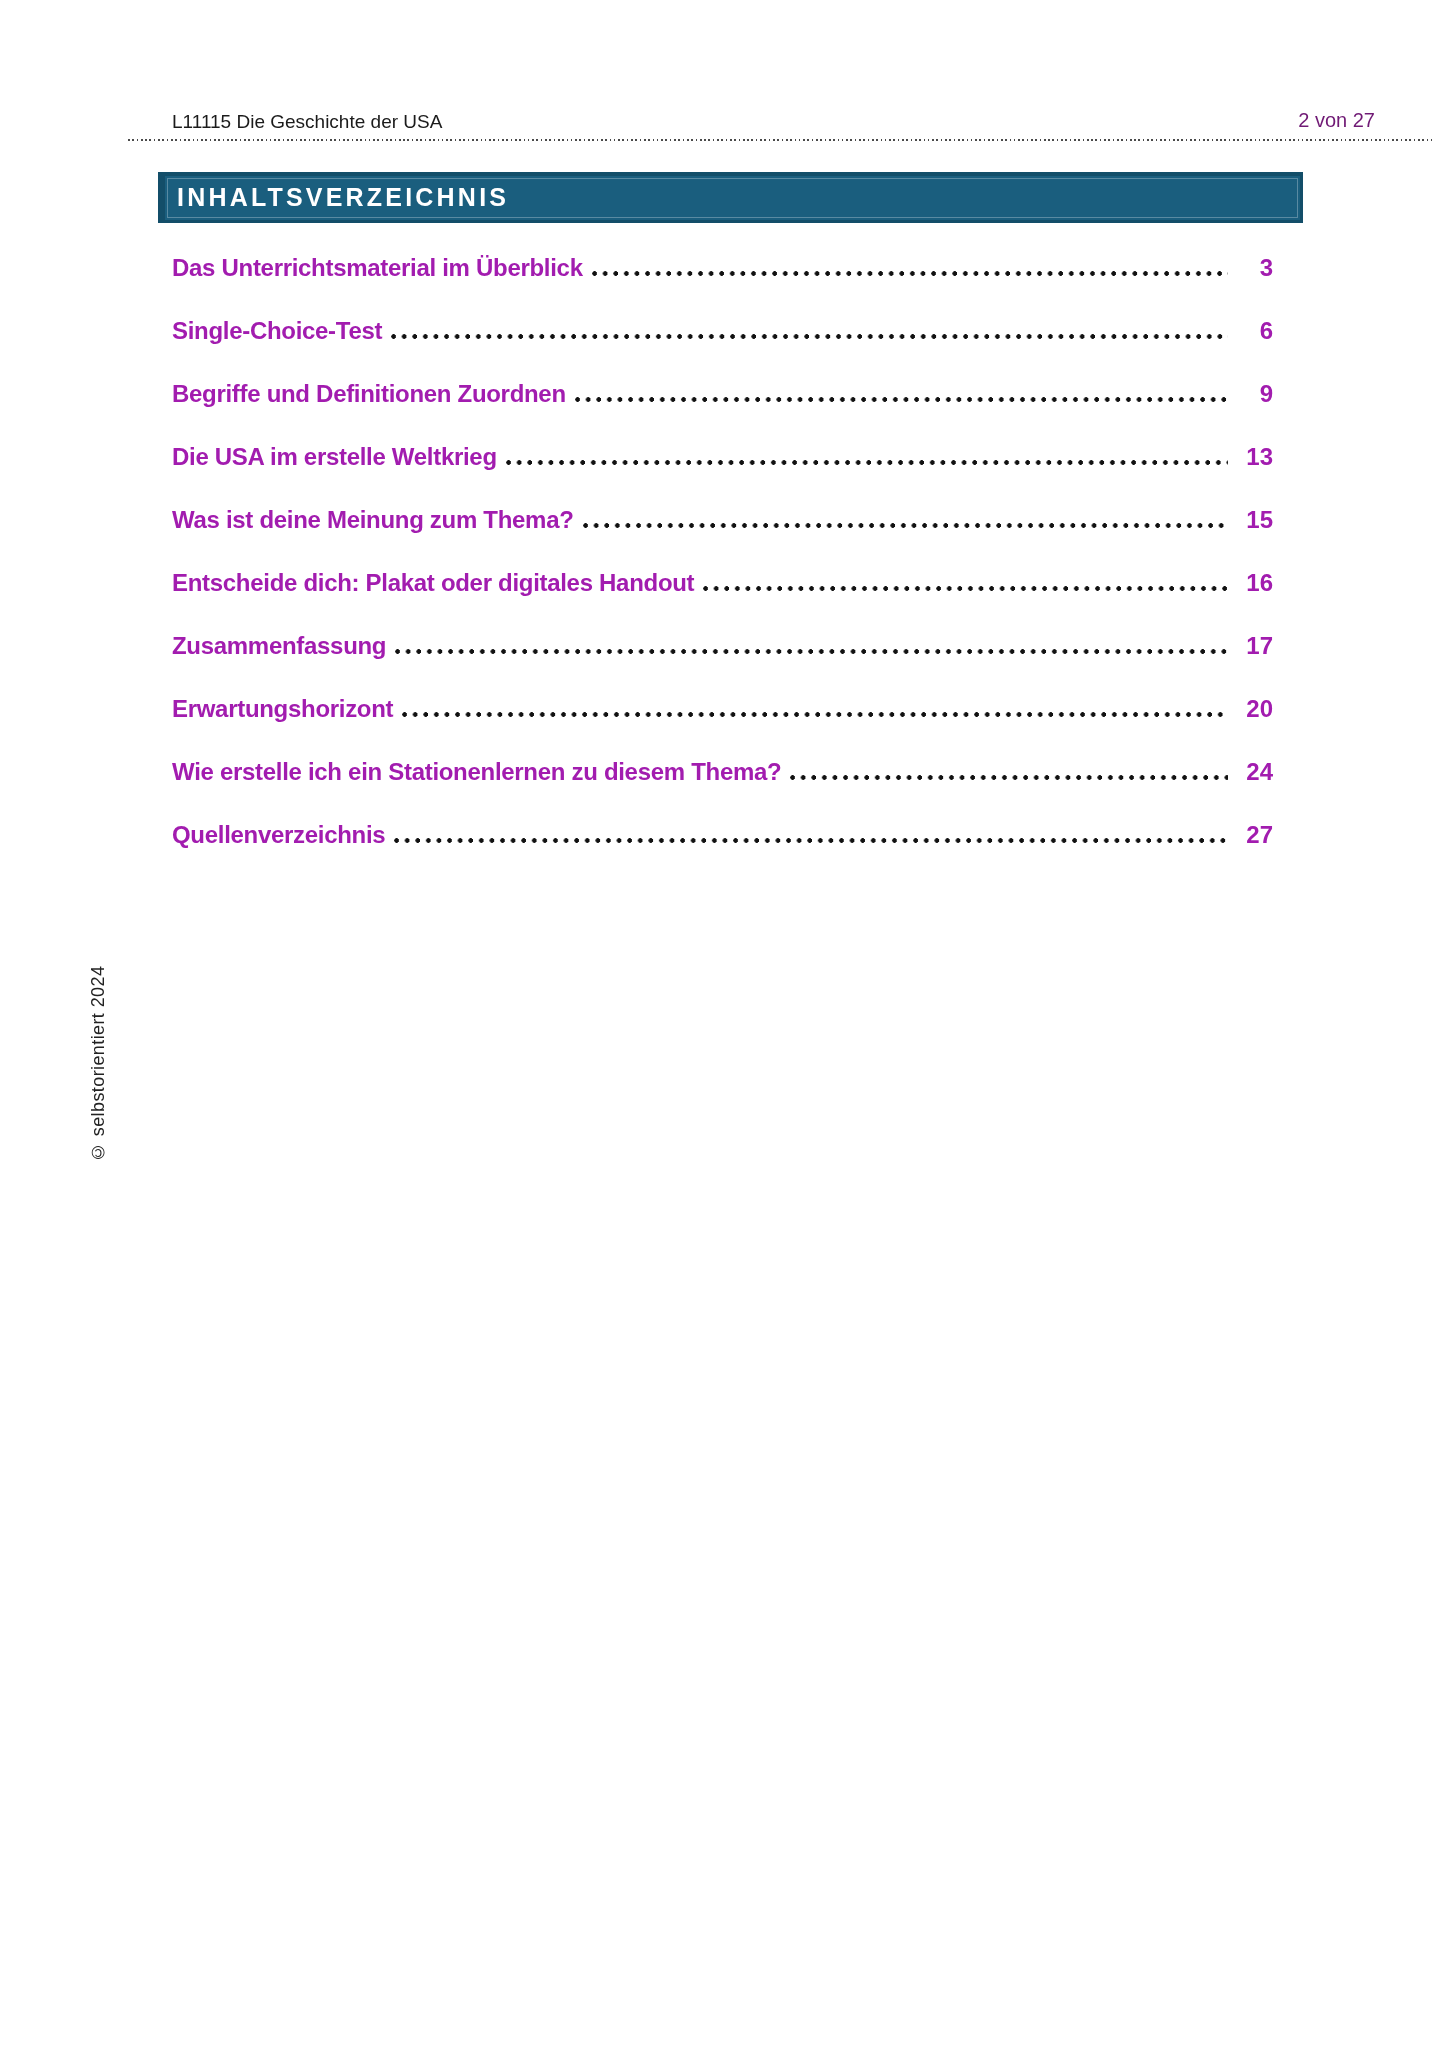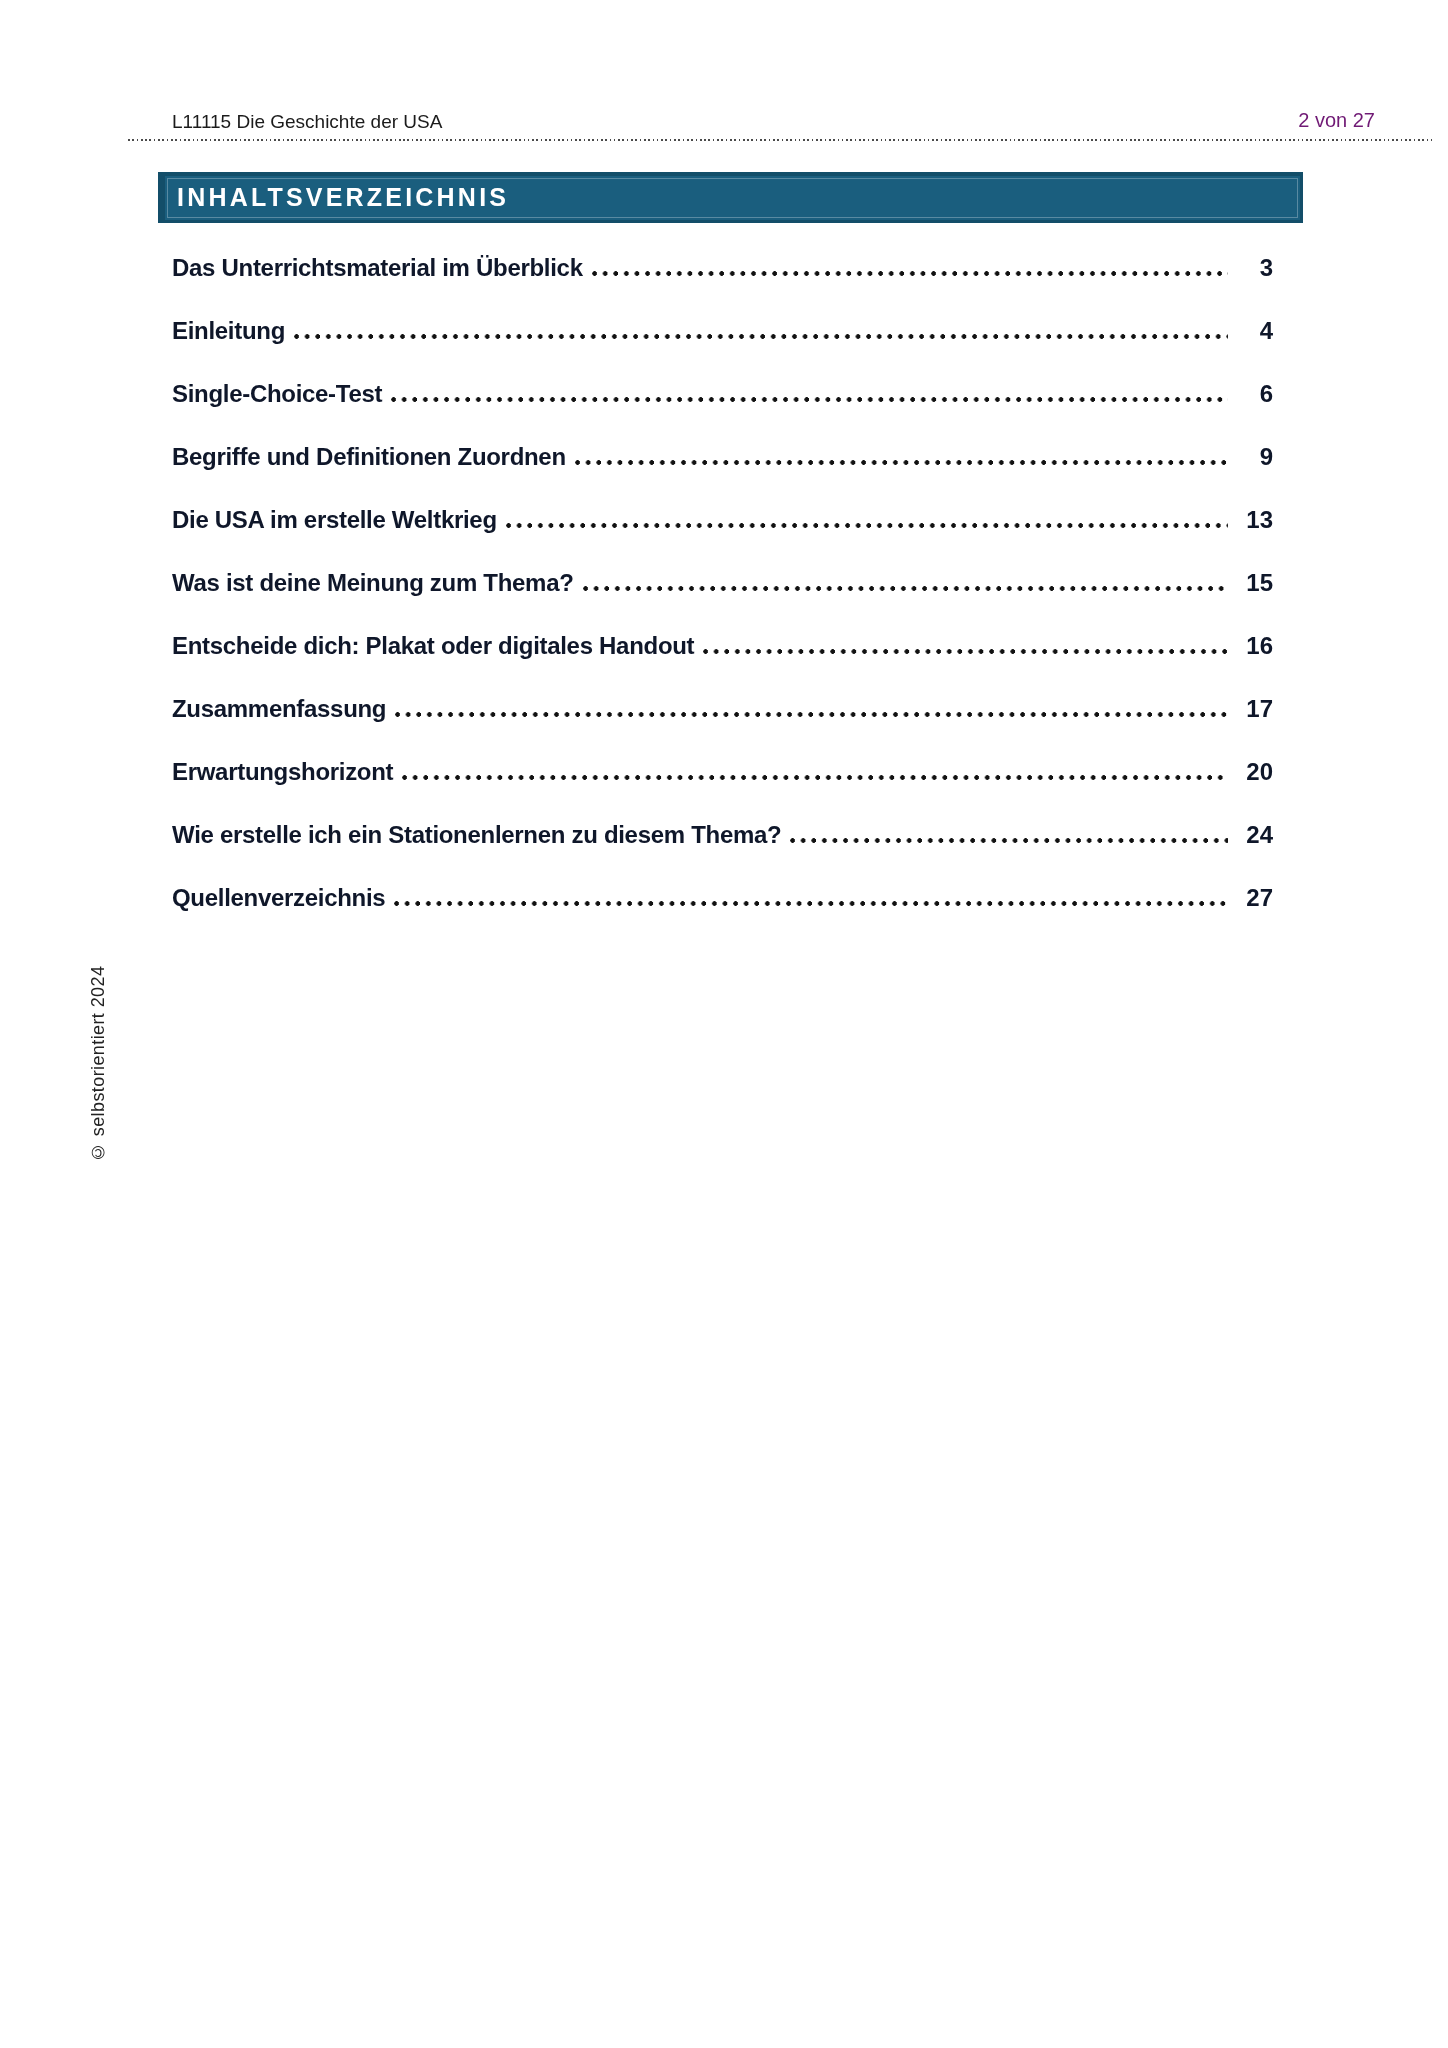--- a/index.html
+++ b/index.html
@@ -51,21 +51,21 @@
 
   
   .toc {
     position:absolute; left:172px; top:237px;
     width:1101px;
   }
   .toc-row {
     display:flex; align-items:baseline;
     height:63px; padding-top:17px;
     font-weight:bold; font-size:24px; letter-spacing:-0.3px;
-    color:#0f172a;
+    color:#a21caf;
     white-space:nowrap;
   }
   .toc-leader {
     flex:1 1 auto;
     height:5px;
     margin:0 8px 0 9px;
     background-image:radial-gradient(circle at 2.6px 2.5px, #111 2.05px, transparent 2.6px);
     background-size:10.6px 5px;
     background-repeat:repeat-x;
   }
@@ -102,25 +102,20 @@
   </div>
 
   <div class="toc">
 
       <div class="toc-row">
         <span class="toc-label">Das Unterrichtsmaterial im Überblick</span>
         <span class="toc-leader"></span>
         <span class="toc-page">3</span>
       </div>
 
-      <div class="toc-row">
-        <span class="toc-label">Einleitung</span>
-        <span class="toc-leader"></span>
-        <span class="toc-page">4</span>
-      </div>
 
       <div class="toc-row">
         <span class="toc-label">Single-Choice-Test</span>
         <span class="toc-leader"></span>
         <span class="toc-page">6</span>
       </div>
 
       <div class="toc-row">
         <span class="toc-label">Begriffe und Definitionen Zuordnen</span>
         <span class="toc-leader"></span>

